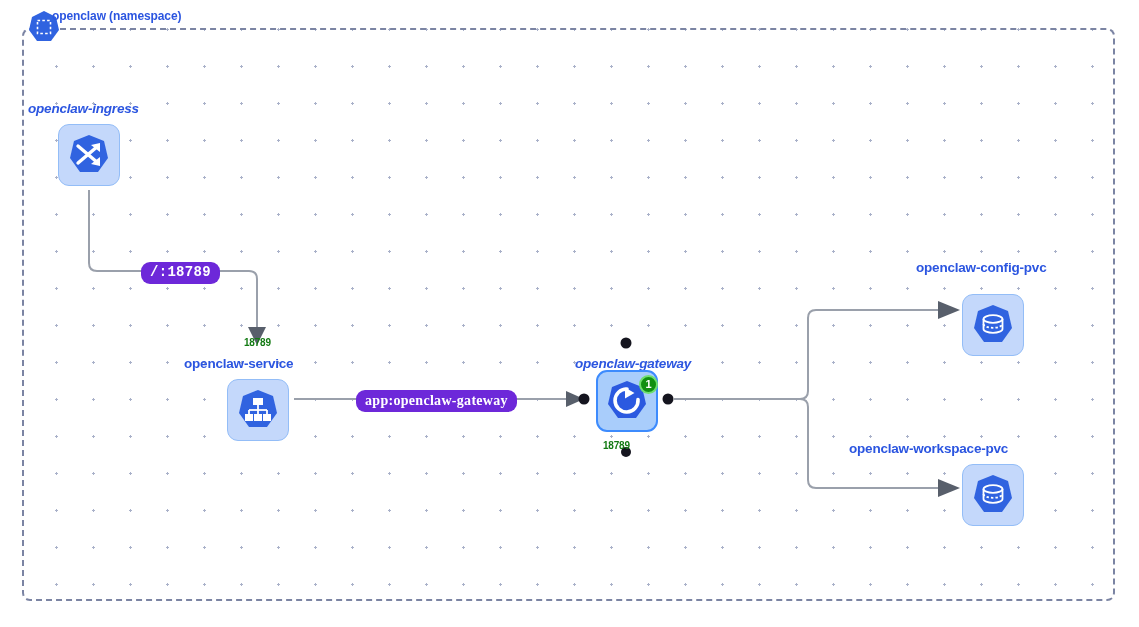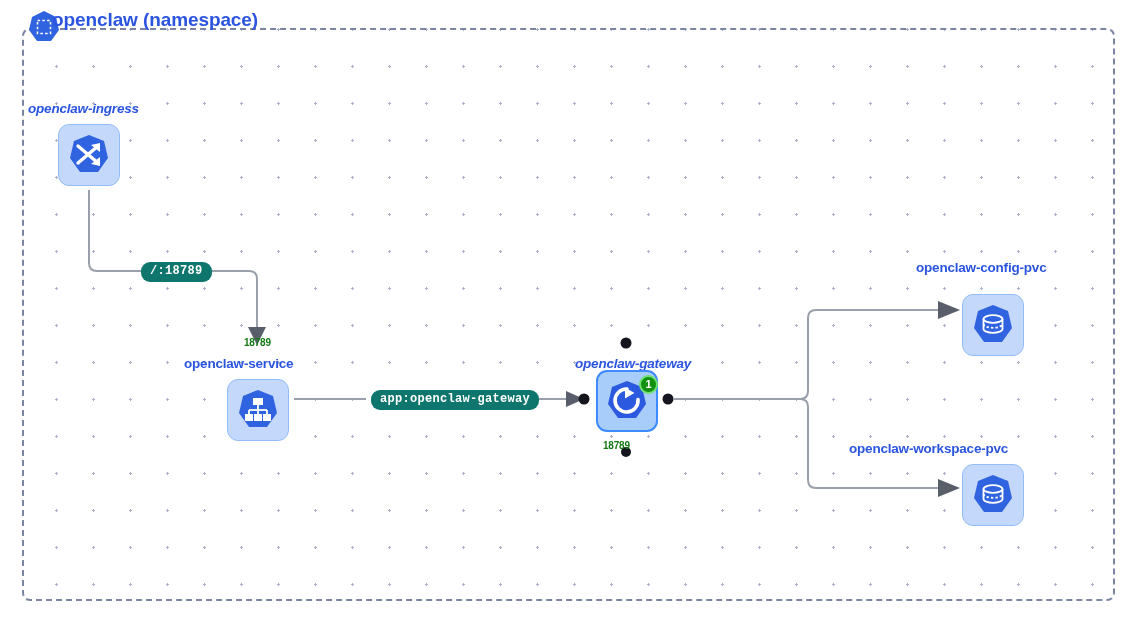--- a/index.html
+++ b/index.html
@@ -37,21 +37,21 @@
     position: absolute;
     left: 26px;
     top: 9px;
     width: 36px;
     height: 36px;
   }
   .ns-title {
     position: absolute;
     left: 52px;
     top: 9px;
-    font-size: 19px;
+    font-size: 12px;
     font-weight: bold;
     color: #2b55e0;
     letter-spacing: -0.1px;
     white-space: nowrap;
   }
 
   
   .node {
     position: absolute;
     width: 62px;
@@ -117,25 +117,25 @@
     fill: none;
     stroke: #9aa0ab;
     stroke-width: 2;
   }
   .arrow-head { fill: #585f6b; }
   .port-dot { fill: #15151f; }
 
   
   .edge-pill {
     position: absolute;
-    background: #0f766e;
+    background: #6d28d9;
     color: #ffffff;
     border-radius: 9px;
     font-family: "Liberation Mono", monospace;
-    font-size: 12px;
+    font-size: 14px;
     font-weight: bold;
     padding: 3px 9px 4px 9px;
     white-space: nowrap;
     letter-spacing: 0.3px;
     line-height: 1.1;
   }
 </style>
 </head>
 <body>
 
@@ -165,21 +165,21 @@
     <path class="edge-path" d="M 800,399 Q 808,399 808,391 L 808,318 Q 808,310 816,310 L 938,310"></path>
     <polygon class="arrow-head" points="938,301 960,310 938,319"></polygon>
     <path class="edge-path" d="M 800,399 Q 808,399 808,407 L 808,480 Q 808,488 816,488 L 938,488"></path>
     <polygon class="arrow-head" points="938,479 960,488 938,497"></polygon>
 
     <circle class="port-dot" cx="626" cy="343" r="5.5"></circle>
     <circle class="port-dot" cx="626" cy="452" r="5"></circle>
   </svg>
 
   <div class="edge-pill" style="left:141px; top:262px;">/:18789</div>
-  <div class="edge-pill" style="left:371px; top:390px;">app:openclaw-gateway</div>
+  <div class="edge-pill" style="left:356px; top:390px;font-family:Liberation Serif, serif;">app:openclaw-gateway</div>
 
   <div class="node-label" style="left:28px; top:101px;font-style:italic;">openclaw-ingress</div>
   <div class="node" style="left:58px; top:124px;">
     <span>
       <svg width="46" height="46" viewBox="0 0 46 46">
         <polygon points="23,3 38,9 42,26 32,40 14,40 4,26 8,9" fill="#3063e0"></polygon>
         <g stroke="#ffffff" stroke-width="3.4" stroke-linecap="round" fill="none">
           <path d="M 12,14 L 32,31"></path>
           <path d="M 12,31 L 32,14"></path>
         </g>

